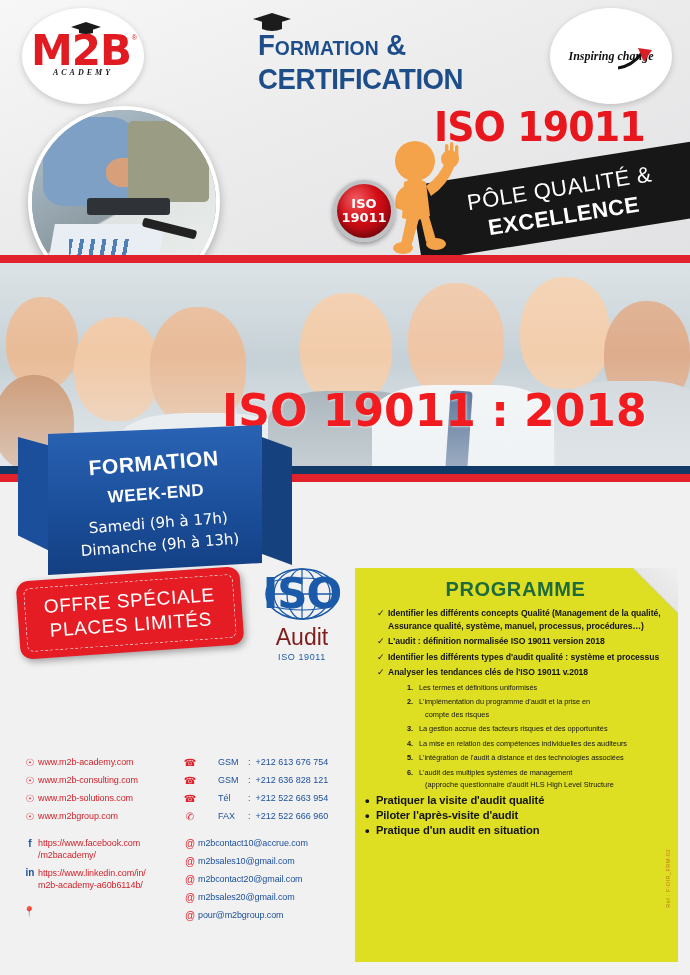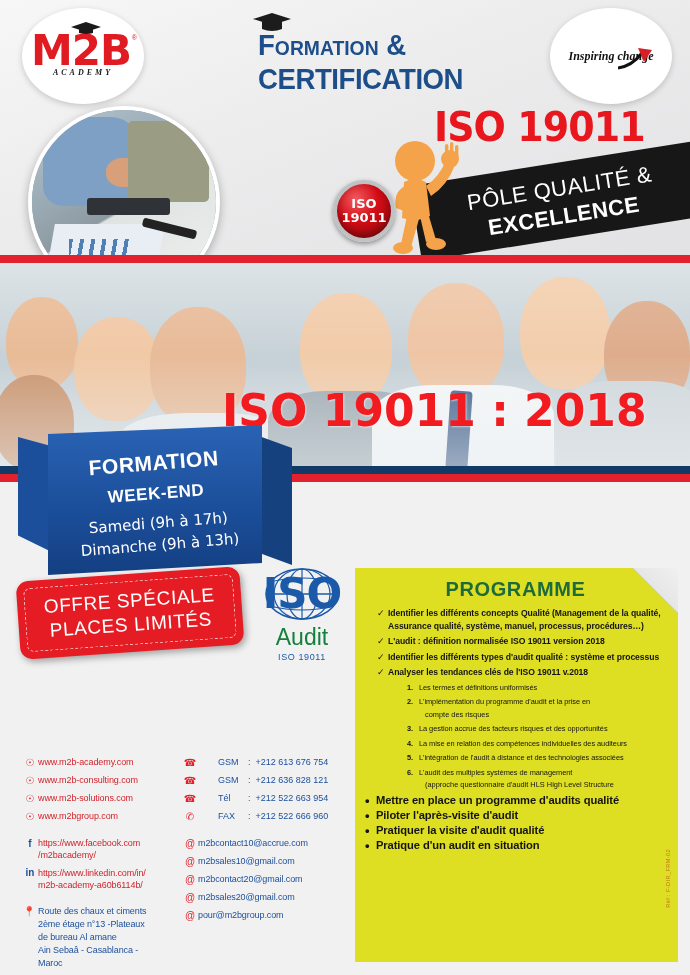--- a/index.html
+++ b/index.html
@@ -172,21 +172,21 @@
     border:1px dashed rgba(255,255,255,0.72); border-radius:7px;
   }
   .offer div { color:#fff; font-size:19px; letter-spacing:0.6px; line-height:24px; z-index:2;}
 
   
   .iso-audit { position:absolute; left:254px; top:572px; width:96px; height:104px; z-index:8; text-align:center; }
   .iso-globe-word {
     position:relative; font-family:"DejaVu Sans", sans-serif; font-weight:bold;
     font-size:42px; color:#1b5aa8; line-height:44px; letter-spacing:-1px;
   }
-  .iso-audit-word { font-family:"Liberation Sans", sans-serif; font-size:23px; color:#15803d; margin-top:8px; }
+  .iso-audit-word { font-family:"Liberation Sans", sans-serif; font-size:23px; color:#7f1d1d; margin-top:8px; }
   .iso-audit-sub { font-size:9px; color:#1b5aa8; letter-spacing:0.6px; margin-top:1px; }
   .globe-svg { position:absolute; left:9px; top:-6px; }
 
   
   .prog {
     position:absolute; left:355px; top:568px; width:323px; height:394px; z-index:9;
     background:#dede22;
     clip-path:polygon(0 0, calc(100% - 46px) 0, 100% 46px, 100% 100%, 0 100%);
     box-shadow:2px 2px 6px rgba(0,0,0,0.18);
     padding:6px 10px 6px 8px;
@@ -385,23 +385,22 @@
         <div class="check">Identifier les différents types d'audit qualité : système et processus</div>
         <div class="check">Analyser les tendances clés de l'ISO 19011 v.2018</div>
         <div class="num"><b>1.</b>Les termes et définitions uniformisés</div>
         <div class="num"><b>2.</b>L'implémentation du programme d'audit et la prise en</div>
         <div class="num-cont">compte des risques</div>
         <div class="num"><b>3.</b>La gestion accrue des facteurs risques et des opportunités</div>
         <div class="num"><b>4.</b>La mise en relation des compétences individuelles des auditeurs</div>
         <div class="num"><b>5.</b>L'intégration de l'audit à distance et des technologies associées</div>
         <div class="num"><b>6.</b>L'audit des multiples systèmes de management</div>
         <div class="num-cont">(approche questionnaire d'audit HLS High Level Structure</div>
-        <div class="bullet-main">Mettre en place un programme d'audits qualité</div>
+        <div class="bullet-main">Pratiquer la visite d'audit qualité</div>
         <div class="bullet-main">Piloter l'après-visite d'audit</div>
-        <div class="bullet-main">Pratiquer la visite d'audit qualité</div>
         <div class="bullet-main">Pratique d'un audit en situation</div>
       </div>
     <div class="prog-ref">Réf : F-DIR_FRM-02</div>
   </div>
   <div class="prog-fold" style="position:absolute;left:632px;top:568px;"></div>
 
   <div class="contacts">
     <div class="c-col-l">
       <div id="c-web">
           <div class="c-row">
@@ -428,21 +427,20 @@
             <div class="c-txt red">https://www.facebook.com<br>/m2bacademy/</div>
           </div>
           <div class="c-row">
             <div class="c-ico blue"><b>in</b></div>
             <div class="c-txt red">https://www.linkedin.com/in/<br>m2b-academy-a60b6114b/</div>
           </div>
         </div>
       <div class="c-gap"></div>
       <div class="c-row addr">
         <div class="c-ico">📍</div>
-        <div class="c-txt" id="c-addr">Route des chaux et ciments<br>2ème étage n°13 -Plateaux<br>de bureau Al amane<br>Ain Sebaâ - Casablanca -<br>Maroc</div>
       </div>
     </div>
     <div class="c-col-r">
       <div id="c-phone" class="c-phone">
           <div class="c-row">
             <div class="c-ico">☎</div>
             <div class="c-txt"><span style="display:inline-block;width:30px">GSM</span>:&nbsp; +212 613 676 754</div>
           </div>
           <div class="c-row">
             <div class="c-ico">☎</div>

